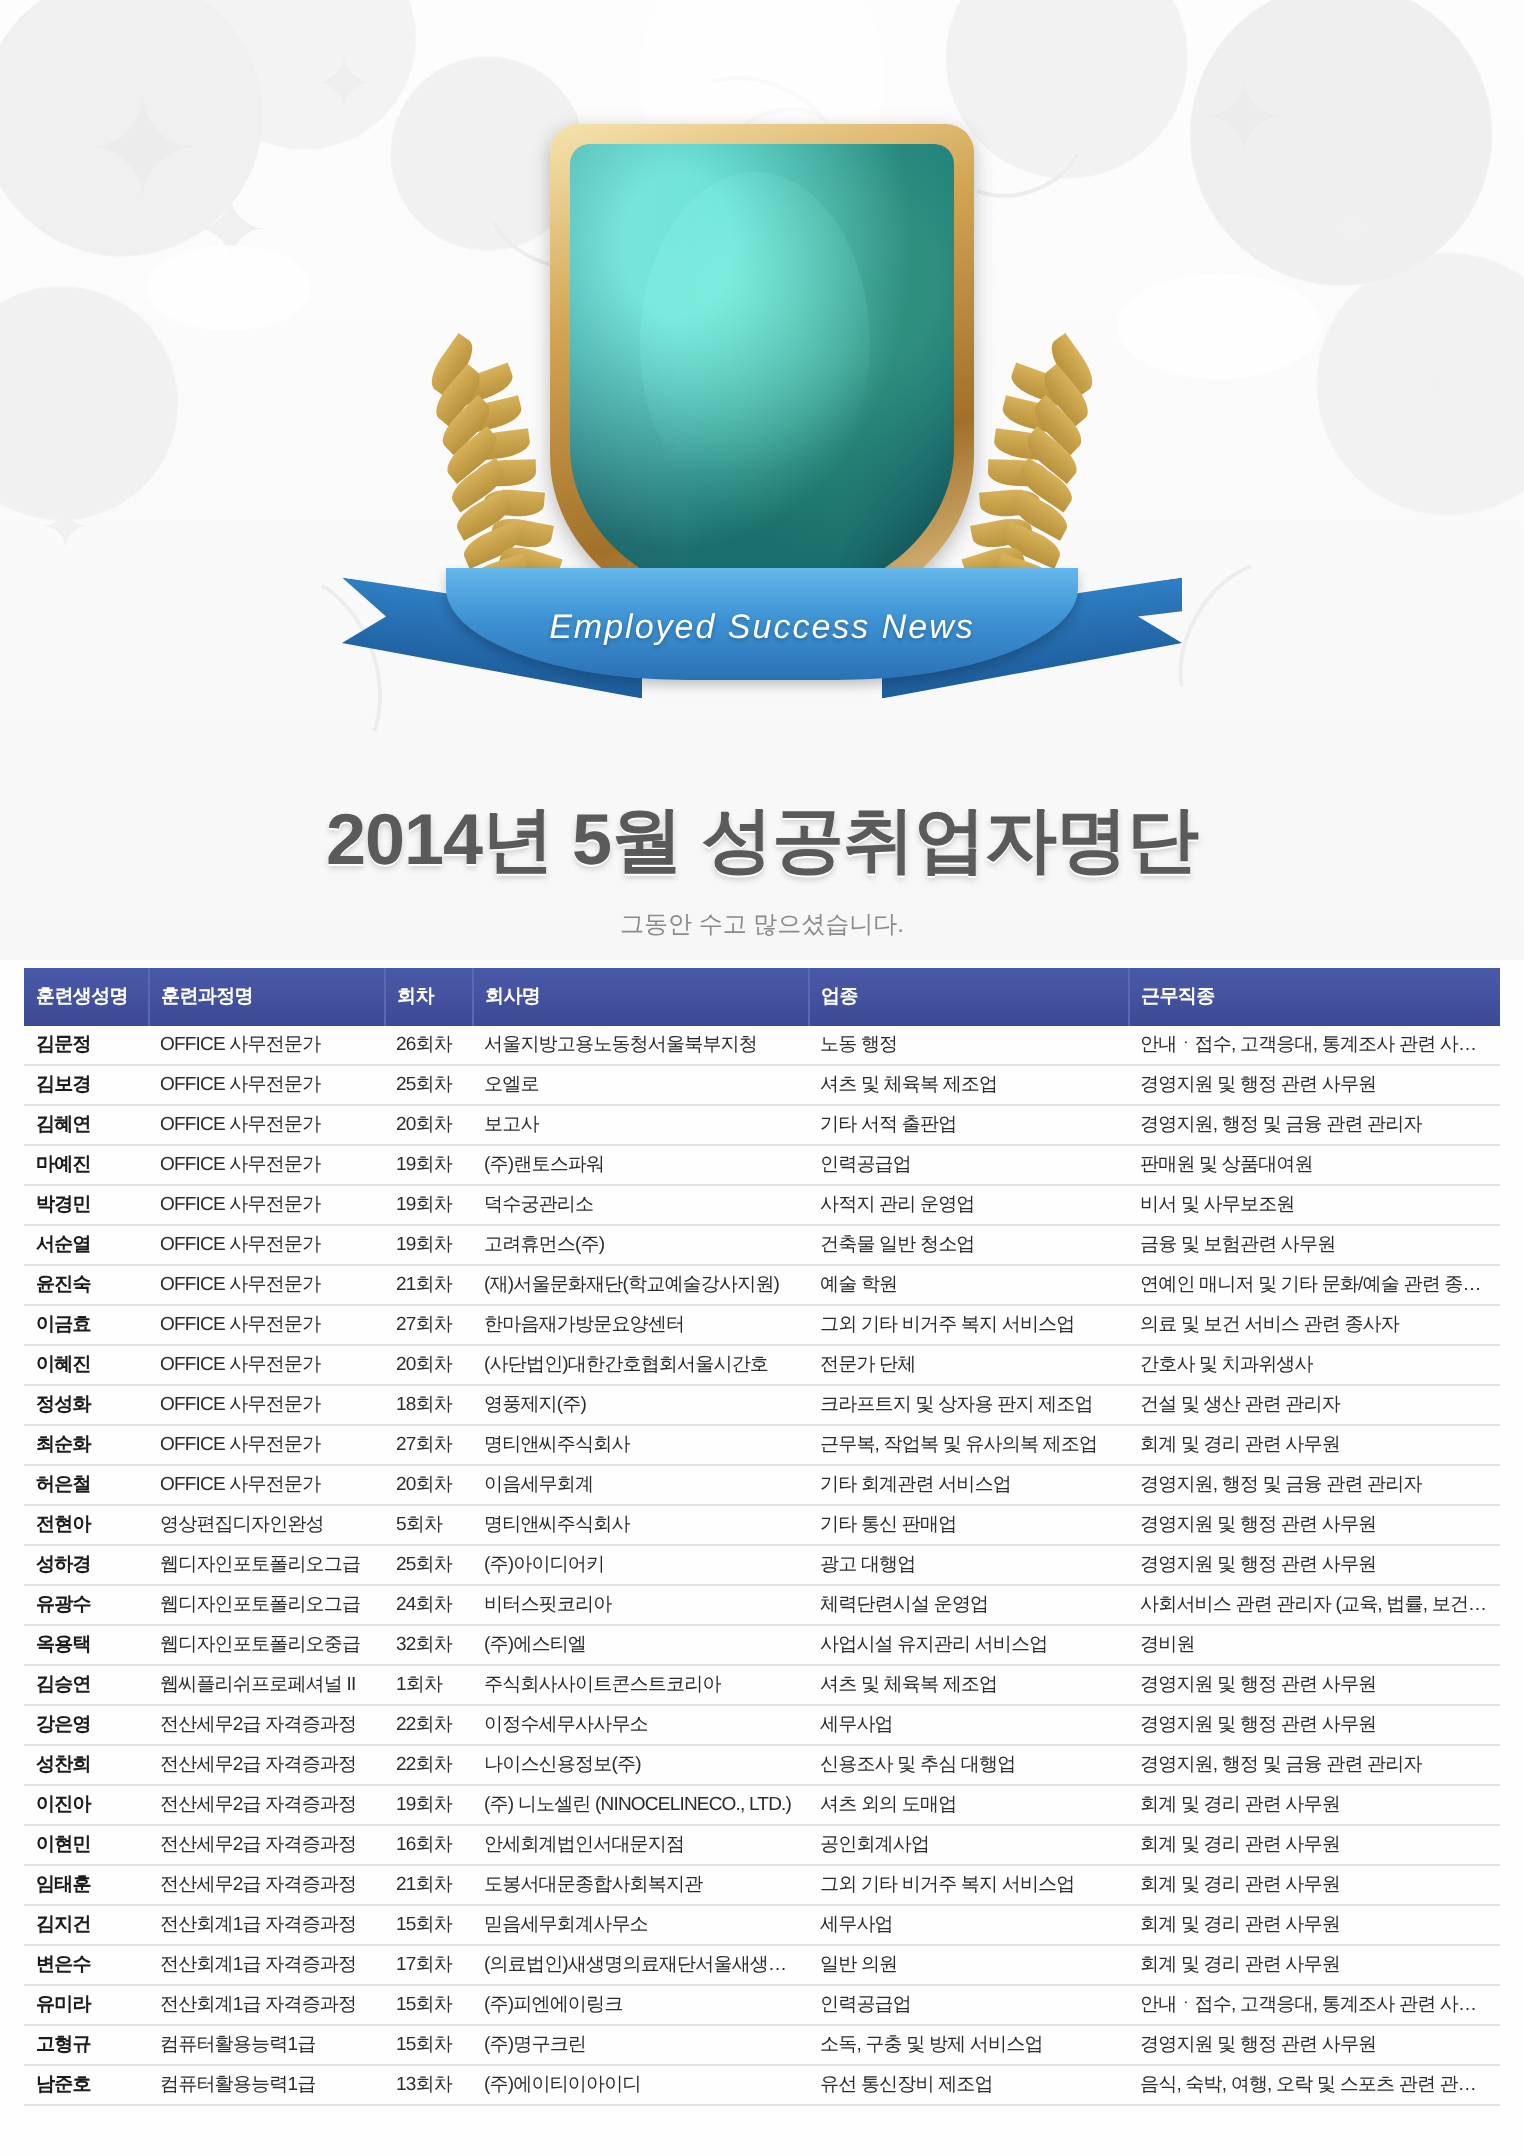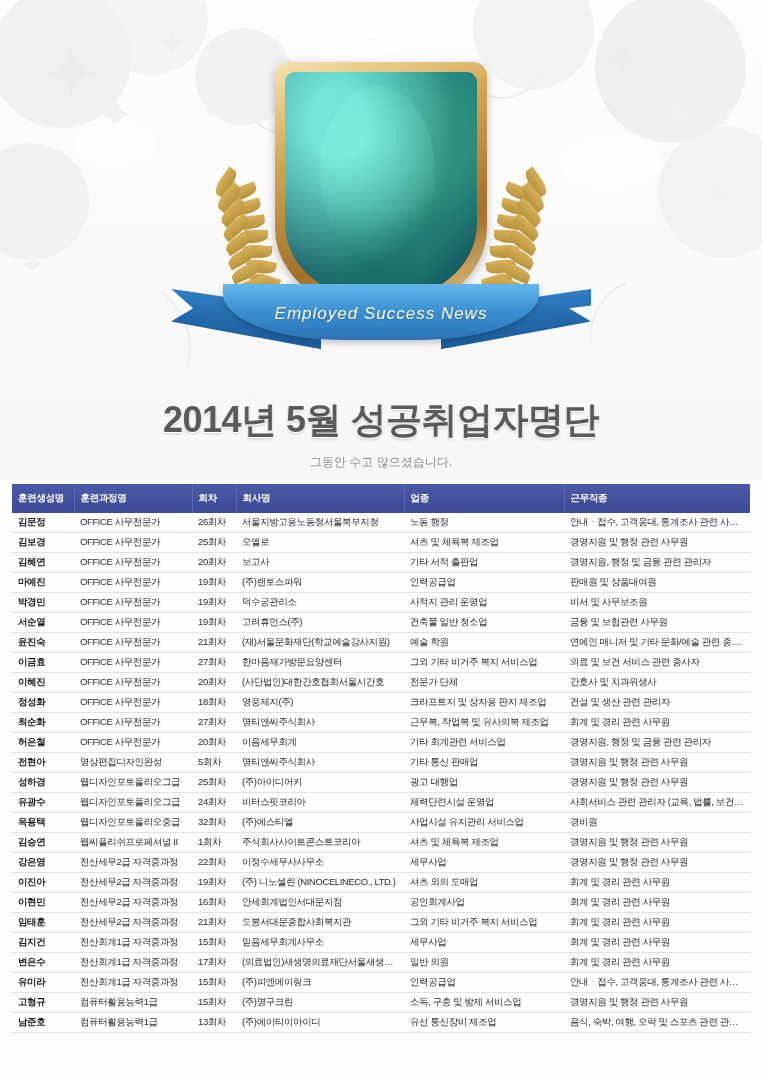--- a/index.html
+++ b/index.html
@@ -532,20 +532,28 @@
           </tr>
           <tr>
             <td class="name" title="강은영">강은영</td>
             <td title="전산세무2급 자격증과정">전산세무2급 자격증과정</td>
             <td title="22회차">22회차</td>
             <td title="이정수세무사사무소">이정수세무사사무소</td>
             <td title="세무사업">세무사업</td>
             <td title="경영지원 및 행정 관련 사무원">경영지원 및 행정 관련 사무원</td>
           </tr>
           <tr>
+            <td class="name" title="성찬희">성찬희</td>
+            <td title="전산세무2급 자격증과정">전산세무2급 자격증과정</td>
+            <td title="22회차">22회차</td>
+            <td title="나이스신용정보(주)">나이스신용정보(주)</td>
+            <td title="신용조사 및 추심 대행업">신용조사 및 추심 대행업</td>
+            <td title="경영지원, 행정 및 금융 관련 관리자">경영지원, 행정 및 금융 관련 관리자</td>
+          </tr>
+          <tr>
             <td class="name" title="이진아">이진아</td>
             <td title="전산세무2급 자격증과정">전산세무2급 자격증과정</td>
             <td title="19회차">19회차</td>
             <td title="(주) 니노셀린 (NINOCELINECO., LTD.)">(주) 니노셀린 (NINOCELINECO., LTD.)</td>
             <td title="셔츠 외의 도매업">셔츠 외의 도매업</td>
             <td title="회계 및 경리 관련 사무원">회계 및 경리 관련 사무원</td>
           </tr>
           <tr>
             <td class="name" title="이현민">이현민</td>
             <td title="전산세무2급 자격증과정">전산세무2급 자격증과정</td>

